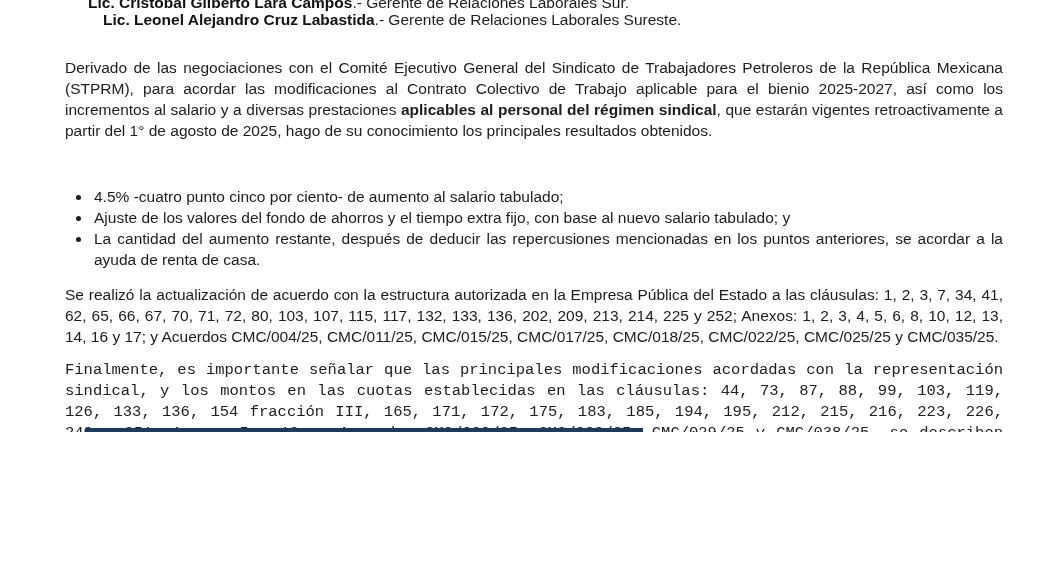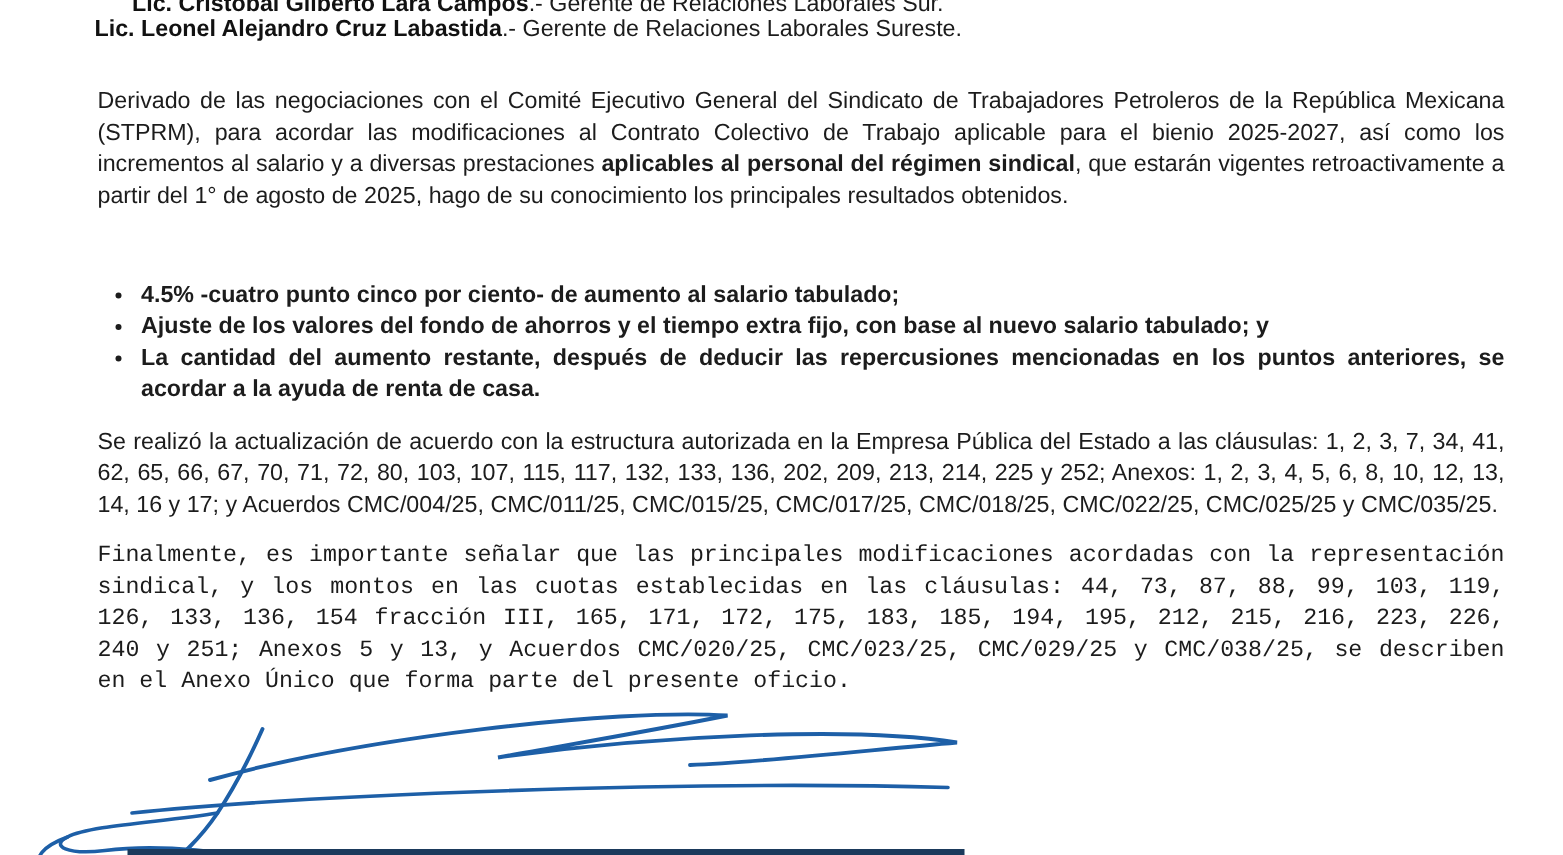--- a/index.html
+++ b/index.html
@@ -1,35 +1,35 @@
 <!DOCTYPE html>
 <html><head>
 <meta charset="utf-8">
 <style>
   html,body{margin:0;padding:0;background:#ffffff;}
   .page{
     position:relative;
-    width:1042px;height:570px;
+    width:1042px;height:432px;
     background:#ffffff;
     overflow:hidden;
     font-family:"Liberation Sans","DejaVu Sans",sans-serif;
     color:#1c1c1c;
     font-size:15.5px;
     line-height:21px;
   }
   .abs{position:absolute;}
   .recipients{left:0;top:-5px;width:1042px;line-height:16.5px;font-size:15.5px;white-space:nowrap;}
   .recipient-line1{padding-left:88px;}
-  .recipient-line2{padding-left:47px;margin-left:16px;}
+  .recipient-line2{padding-left:103px;}
   .recipients b{font-weight:bold;color:#111;}
   .para{left:65px;width:938px;text-align:justify;}
   .p1{top:41px;}
   .p2{top:134px;}
   .bullets{top:186px;left:65px;width:938px;}
-  .bullets ul{margin:0;padding:0 0 0 27px;list-style:disc;font-weight:bold;}
+  .bullets ul{margin:0;padding:0 0 0 27px;list-style:disc;}
   .bullets li{text-align:justify;padding-left:2px;}
   .p3{top:268px;}
   .p4{top:344px;font-family:Liberation Mono, monospace;}
   .closing{top:433px;}
   .salutation{top:486px;width:200px;text-align:left;}
   .signature-wrap{left:15px;top:470px;width:630px;height:100px;pointer-events:none;}
   .footer-bar{left:85px;bottom:0;width:558px;height:4px;background:#1b3a5c;}
   .bold-inline{font-weight:bold;}
 </style>
 </head>

